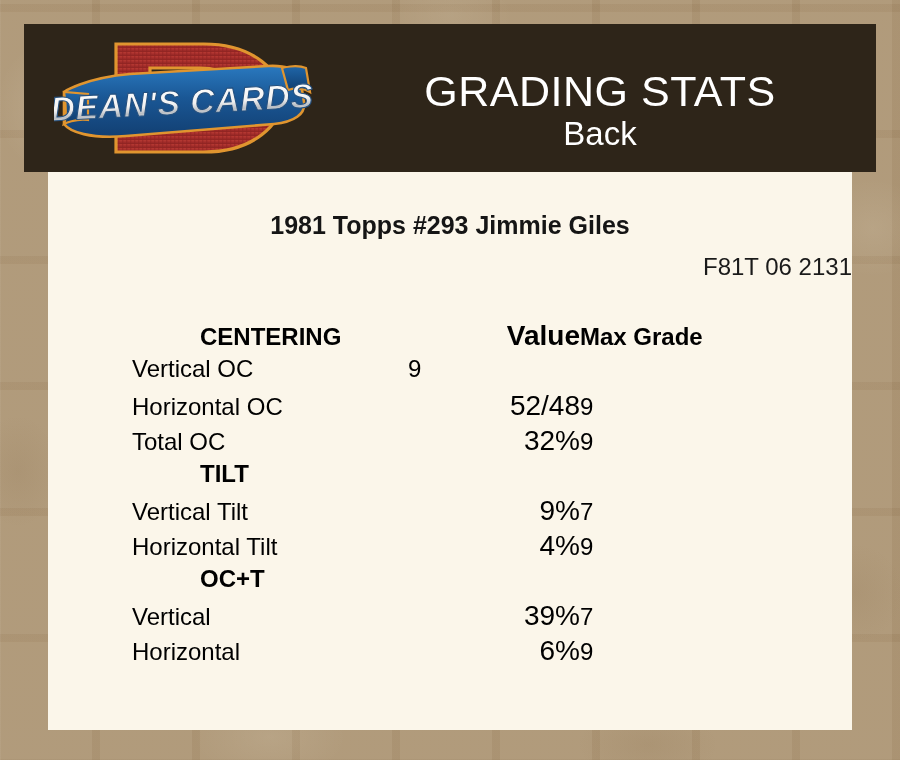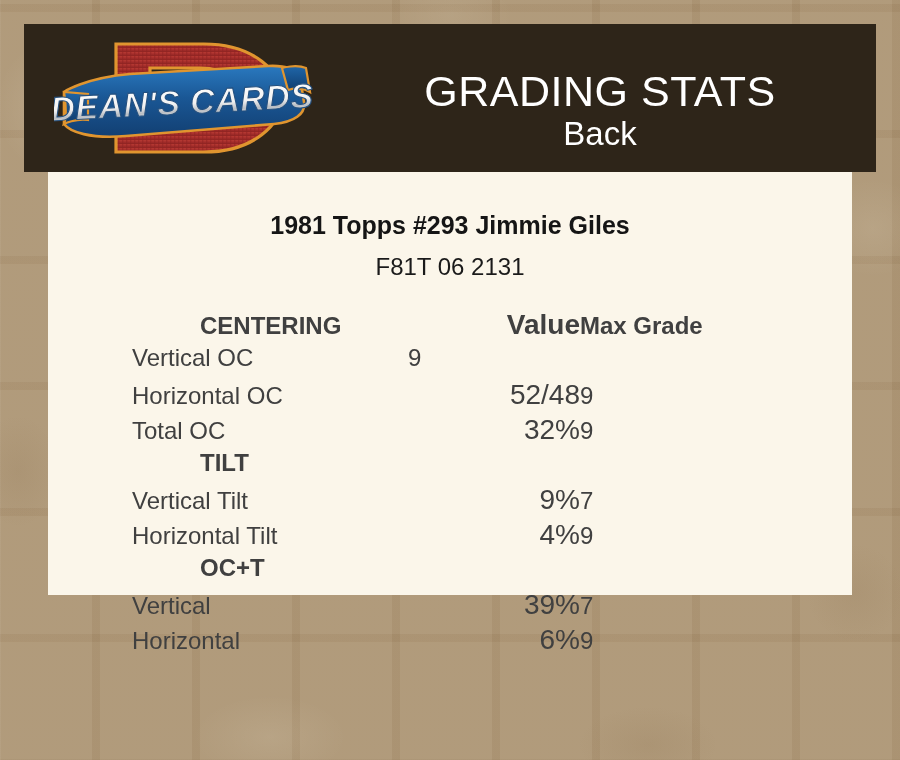--- a/index.html
+++ b/index.html
@@ -100,47 +100,47 @@
     font-weight: 400;
     white-space: nowrap;
   }
 
   
   #panel {
     position: absolute;
     left: 48px;
     top: 172px;
     width: 804px;
-    height: 423px;
+    height: 558px;
     background: #fbf6ea;
     box-sizing: border-box;
   }
 
   #card-title {
     text-align: center;
     color: #151515;
     font-size: 25px;
     font-weight: bold;
     margin-top: 40px;
     line-height: 1.1;
   }
   #card-code {
-    text-align: center;
+    text-align: right;
     color: #1a1a1a;
     font-size: 24px;
     font-weight: 400;
     margin-top: 14px;
     line-height: 1.1;
   }
 
   
   #stats {
-    margin-top: 29px;
+    margin-top: 40px;
     padding: 0 0 0 0;
-    color: #404040;
+    color: #000000;
   }
   .stat-row {
     display: flex;
     align-items: baseline;
     height: 35px;
   }
   .col-label {
     width: 360px;
     padding-left: 152px;
     box-sizing: border-box;

